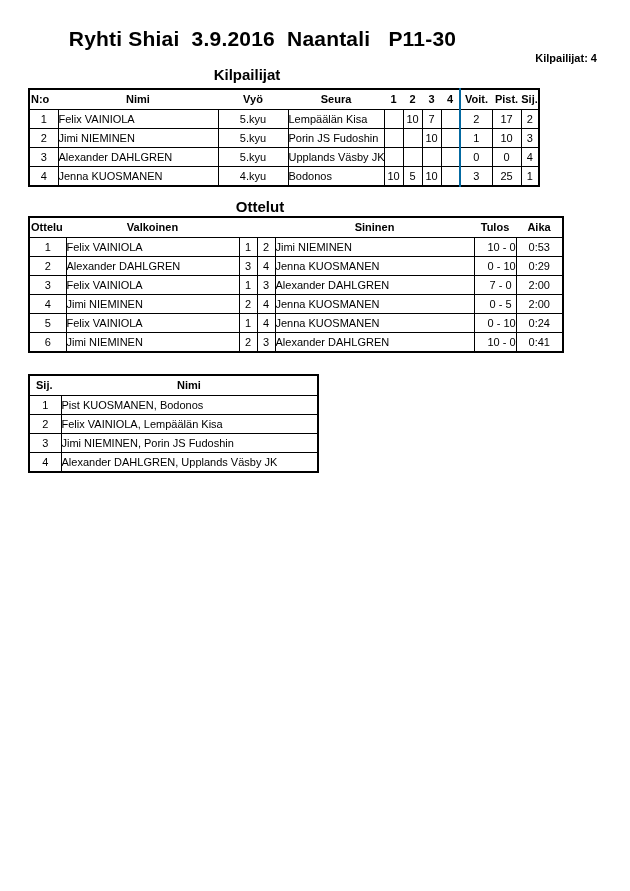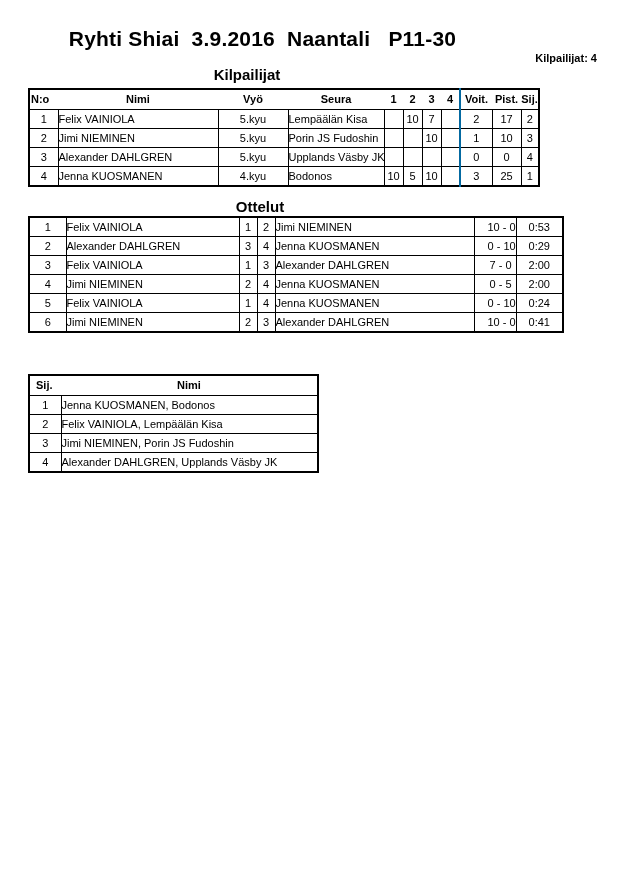--- a/index.html
+++ b/index.html
@@ -144,20 +144,29 @@
   <colgroup>
     <col style="width:37px">
       <col style="width:173px">
       <col style="width:18px">
       <col style="width:18px">
     <col style="width:199px">
       <col style="width:42px">
       <col style="width:47px">
   </colgroup>
   <tbody>
+      <tr class="hdr">
+    <td class="edge">Ottelu</td>
+    <td>Valkoinen</td>
+    <td></td>
+    <td></td>
+    <td>Sininen</td>
+    <td>Tulos</td>
+    <td>Aika</td>
+  </tr>
   <tr>
     <td>1</td>
     <td class="l">Felix VAINIOLA</td>
     <td>1</td>
     <td>2</td>
     <td class="l">Jimi NIEMINEN</td>
     <td class="r">10 - 0</td>
     <td>0:53</td>
   </tr>
   <tr>
@@ -215,21 +224,21 @@
     <col style="width:32px">
       <col style="width:257px">
   </colgroup>
   <tbody>
       <tr class="hdr">
     <td class="edge" style="padding-left:6px">Sij.</td>
     <td>Nimi</td>
   </tr>
   <tr>
     <td>1</td>
-    <td class="l">Jenna KUOSMANEN, Bodonos</td>
+    <td class="l">Pist KUOSMANEN, Bodonos</td>
   </tr>
   <tr>
     <td>2</td>
     <td class="l">Felix VAINIOLA, Lempäälän Kisa</td>
   </tr>
   <tr>
     <td>3</td>
     <td class="l">Jimi NIEMINEN, Porin JS Fudoshin</td>
   </tr>
   <tr>

